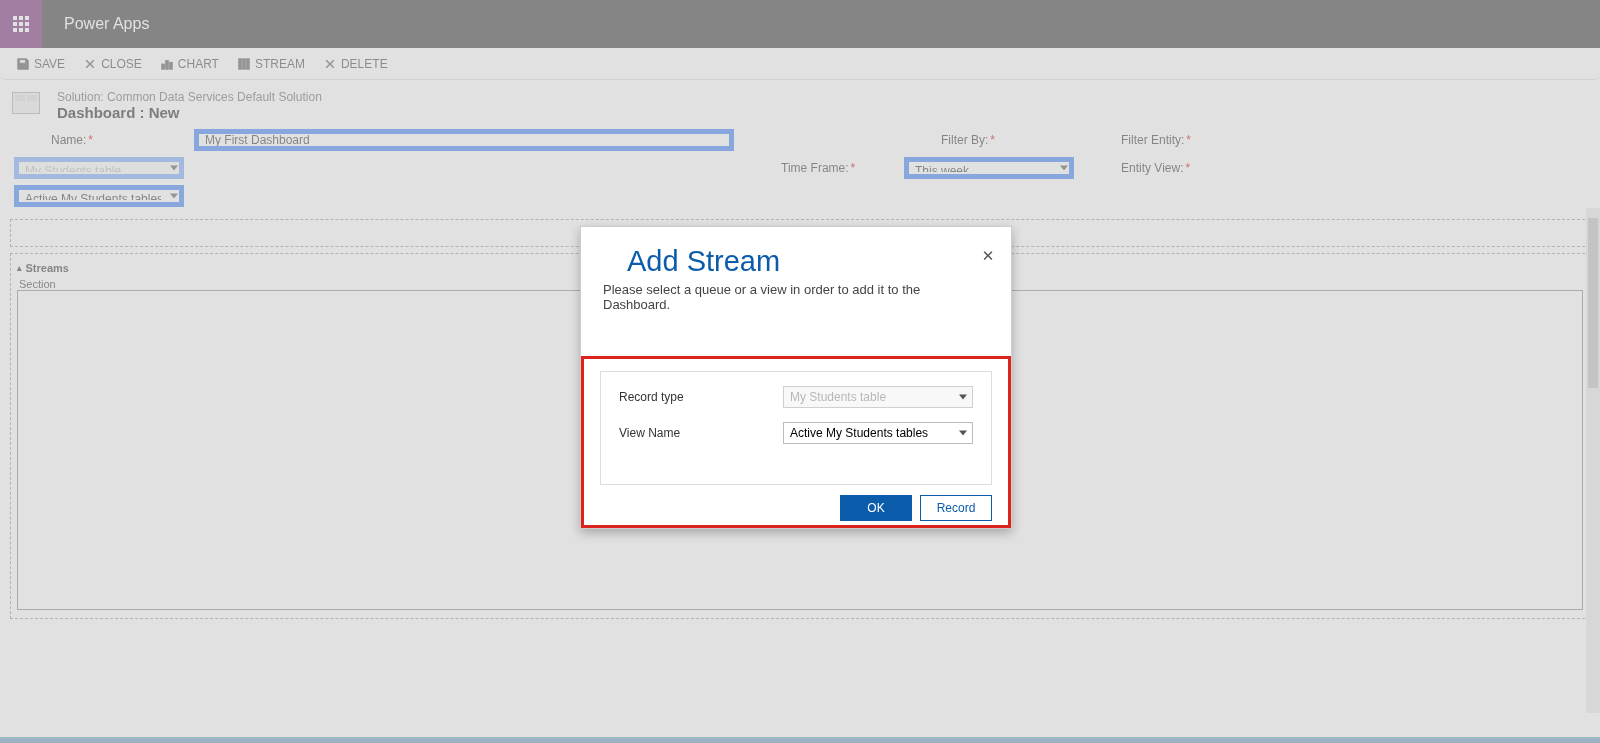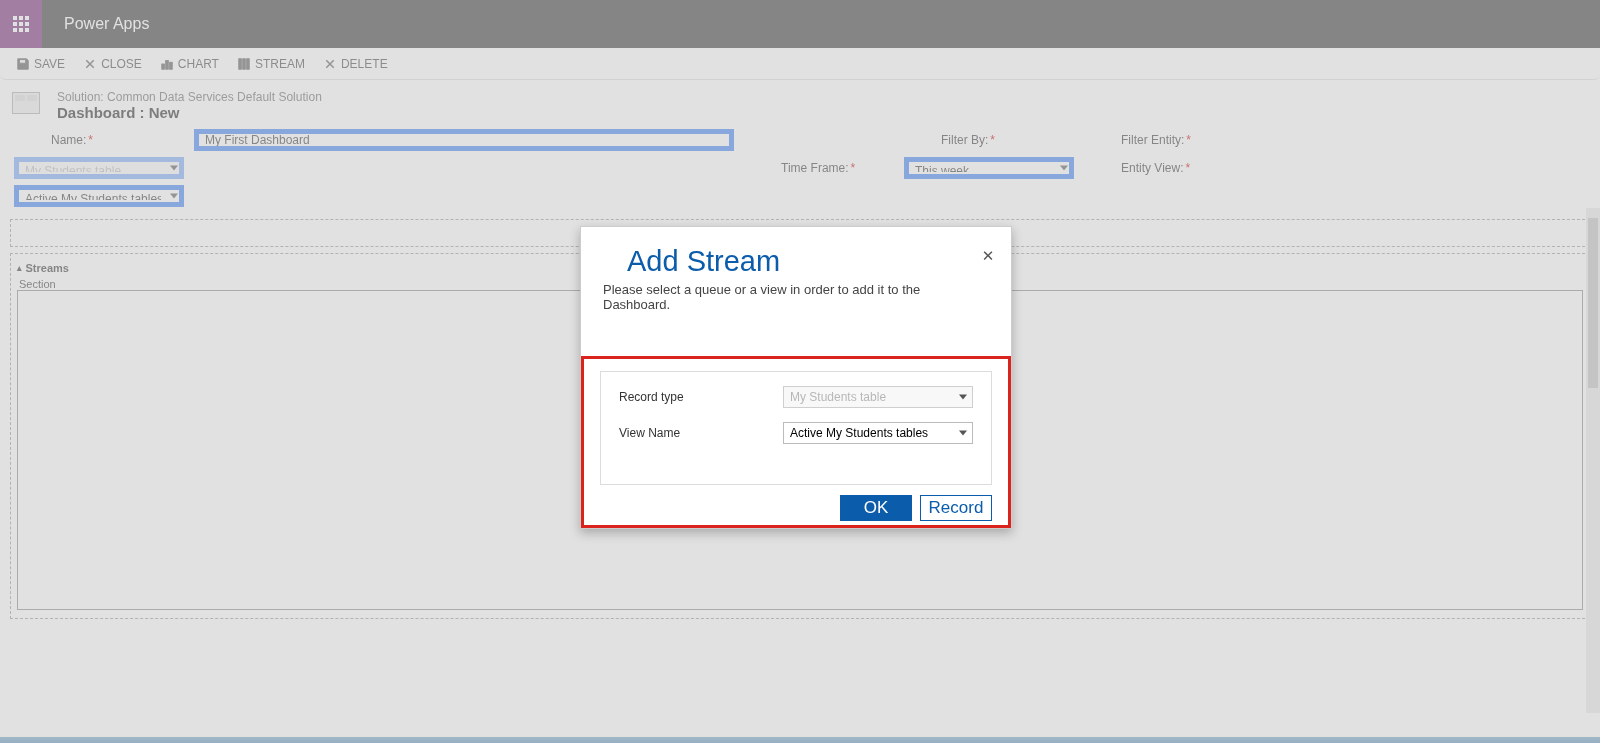--- a/index.html
+++ b/index.html
@@ -61,21 +61,21 @@
 .dialog-title { color: #0b5cab; font-size: 29px; font-weight: 400; margin-left: 24px; }
 .dialog-sub { color: #444; font-size: 13px; margin-top: 4px; }
 .dialog-close { position: absolute; right: 14px; top: 20px; width: 18px; height: 18px; cursor: pointer; font-size: 15px; color: #555; display:flex; align-items:center; justify-content:center; }
 .highlight-box { border: 3px solid #d9231c; margin: 36px 0 0 0; padding-bottom: 4px; }
 .field-frame { border: 1px solid #ddd; margin: 12px 16px 10px 16px; padding: 14px 18px 26px 18px; }
 .row { display: flex; align-items: center; margin-bottom: 14px; }
 .row-lbl { width: 170px; color: #333; font-size: 12px; }
 .row-field-wrap { flex: 1; position: relative; }
 .row-field { width: 190px; height: 22px; border: 1px solid #bbb; font-size: 12px; padding: 2px 6px; }
 .btnrow { display: flex; justify-content: flex-end; gap: 8px; padding: 0 16px 0 16px; }
-.btn { min-width: 72px; height: 26px; font-size: 17px; border: 1px solid #0b5cab; cursor: pointer; }
+.btn { min-width: 72px; height: 26px; font-size: 12px; border: 1px solid #0b5cab; cursor: pointer; }
 .btn-primary { background: #0b5cab; color: #fff; }
 .btn-secondary { background: #fff; color: #0b5cab; }
 </style>
 </head>
 <body>
 
 <div class="titlebar">
   <div class="waffle">
     <div class="waffle-grid">
       <span></span>

